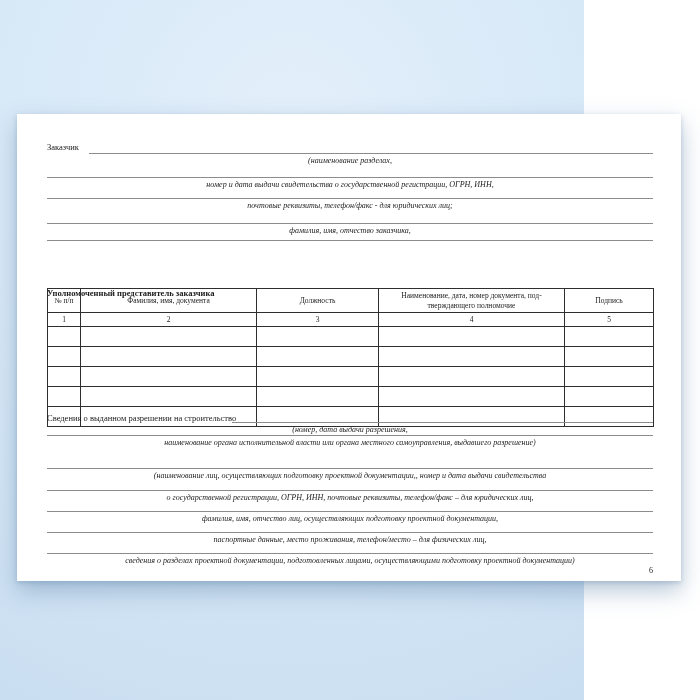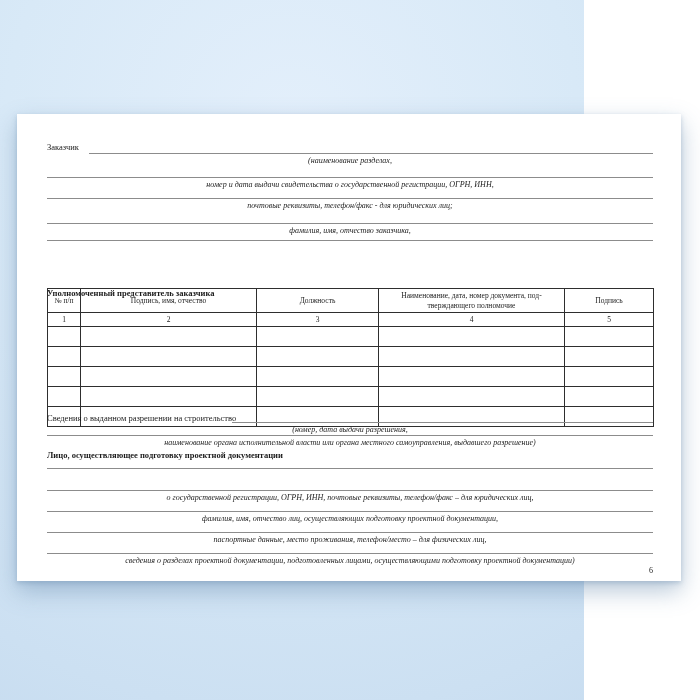--- a/index.html
+++ b/index.html
@@ -75,21 +75,21 @@
         <colgroup>
           <col style="width:33px">
             <col style="width:176px">
             <col style="width:122px">
           <col style="width:186px">
             <col style="width:89px">
         </colgroup>
         <tbody>
             <tr class="hdr">
           <th>№ п/п</th>
-          <th>Подпись, имя, отчество</th>
+          <th>Фамилия, имя, документа</th>
           <th>Должность</th>
           <th>Наименование, дата, номер документа, под-тверждающего полномочие</th>
           <th>Подпись</th>
         </tr>
         <tr class="nums">
           <td>1</td>
           <td>2</td>
           <td>3</td>
           <td>4</td>
           <td>5</td>
@@ -132,23 +132,23 @@
       </tbody>
         </table>
 
       <div class="label" style="top:299px;">Сведения о выданном разрешении на строительство</div>
       <div class="rule" style="top:308px;left:215px;width:421px;"></div>
       <div class="caption" style="top:311px;">(номер, дата выдачи разрешения,</div>
 
       <div class="rule full" style="top:321px;"></div>
       <div class="caption" style="top:324px;">наименование органа исполнительной власти или органа местного самоуправления, выдавшего разрешение)</div>
 
-      <div class="heading" style="top:336px;">Лицо, осуществляющее подготовку проектной документации</div>
 
       <div class="rule full" style="top:354px;"></div>
+      <div class="caption" style="top:357px;">(наименование лиц, осуществляющих подготовку проектной документации,, номер и дата выдачи свидетельства</div>
 
       <div class="rule full" style="top:376px;"></div>
       <div class="caption" style="top:379px;">о государственной регистрации, ОГРН, ИНН, почтовые реквизиты, телефон/факс – для юридических лиц,</div>
 
       <div class="rule full" style="top:397px;"></div>
       <div class="caption" style="top:400px;">фамилия, имя, отчество  лиц, осуществляющих подготовку проектной документации,</div>
 
       <div class="rule full" style="top:418px;"></div>
       <div class="caption" style="top:421px;">паспортные данные, место проживания, телефон/место – для  физических лиц,</div>
 

